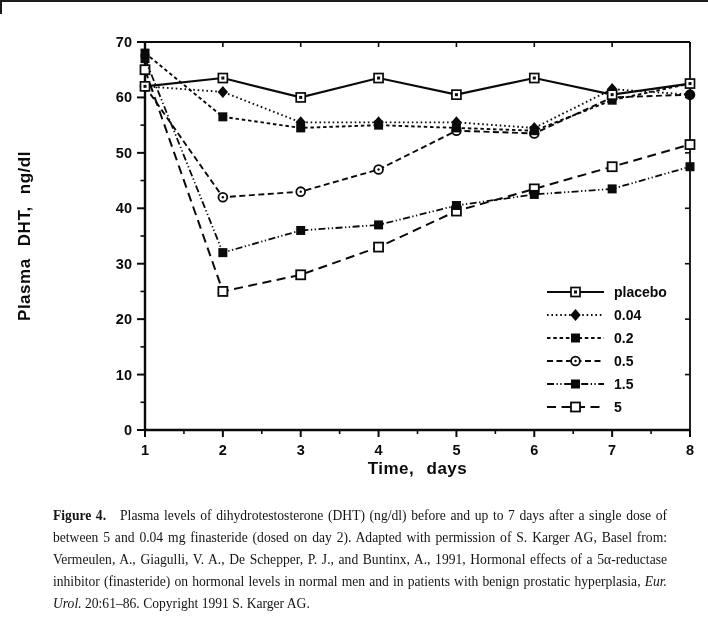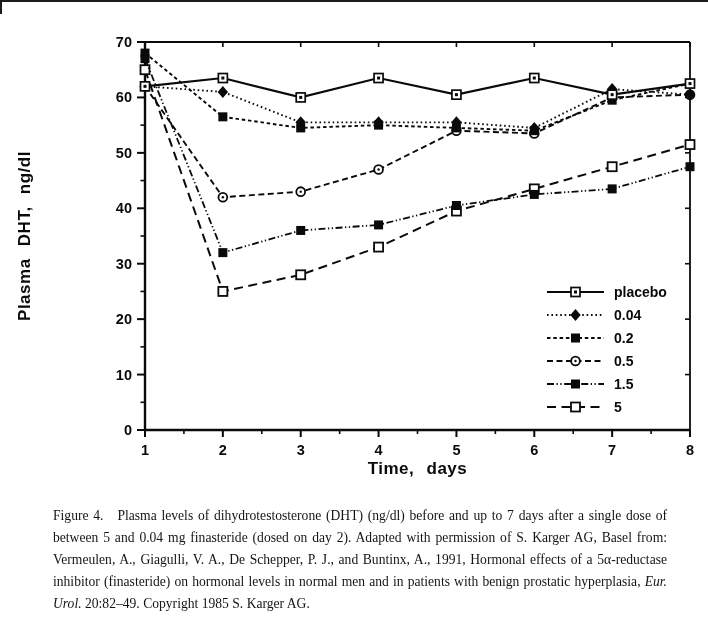--- a/index.html
+++ b/index.html
@@ -8,21 +8,21 @@
   .artifact-top{position:absolute;top:0;left:0;width:708px;height:2px;background:#1c1c1c;}
   .artifact-left{position:absolute;top:0;left:0;width:2px;height:14px;background:#1c1c1c;}
   #chart-wrap{position:absolute;top:0;left:0;width:708px;height:492px;}
   svg text{font-family:"Liberation Sans",sans-serif;fill:#0a0a0a;}
   .tick-label{font-size:14.5px;font-weight:bold;}
   .axis-title{font-size:17px;font-weight:bold;letter-spacing:.5px;word-spacing:7px;}
   .legend-label{font-size:14px;font-weight:600;}
   .caption{position:absolute;top:505px;left:53px;width:614px;margin:0;
            font-family:"Liberation Serif",serif;font-size:13.6px;line-height:1.62;
            text-align:justify;color:#141414;}
-  .caption .fig-label{font-weight:normal;margin-right:14px;}
+  .caption .fig-label{font-weight:bold;margin-right:14px;}
   .caption em{font-style:italic;}
   .caption .vol{font-weight:normal;}
 </style>
 </head>
 <body>
 
 <div class="artifact-top"></div>
 <div class="artifact-left"></div>
 
 <div id="chart-wrap">
@@ -321,14 +321,14 @@
             <rect x="571" y="402.5" width="9" height="9" fill="#fff" stroke="#0a0a0a" stroke-width="1.8"></rect>
           </g>
           <text x="614" y="412" class="legend-label">5</text>
         </g>
       </g>
     </svg>
 </div>
 
 <p class="caption"><span class="fig-label">Figure 4.</span><span>Plasma levels of dihydrotestosterone (DHT) (ng/dl) before and up to 7 days after a single dose of between 5 and 0.04 mg finasteride (dosed on day 2). Adapted with permission of S. Karger AG, Basel from: Vermeulen, A., Giagulli, V. A., De Schepper, P. J., and Buntinx, A., 1991, Hormonal effects of a 5α-reductase inhibitor (finasteride) on hormonal levels in normal men and in patients with benign prostatic hyperplasia,</span>
   <em>Eur. Urol.</em>
-  <span class="vol">20:</span><span>82–49.</span>
-  <span>Copyright 1985 S. Karger AG.</span></p>
+  <span class="vol">20:</span><span>61–86.</span>
+  <span>Copyright 1991 S. Karger AG.</span></p>
 
 </body></html>

